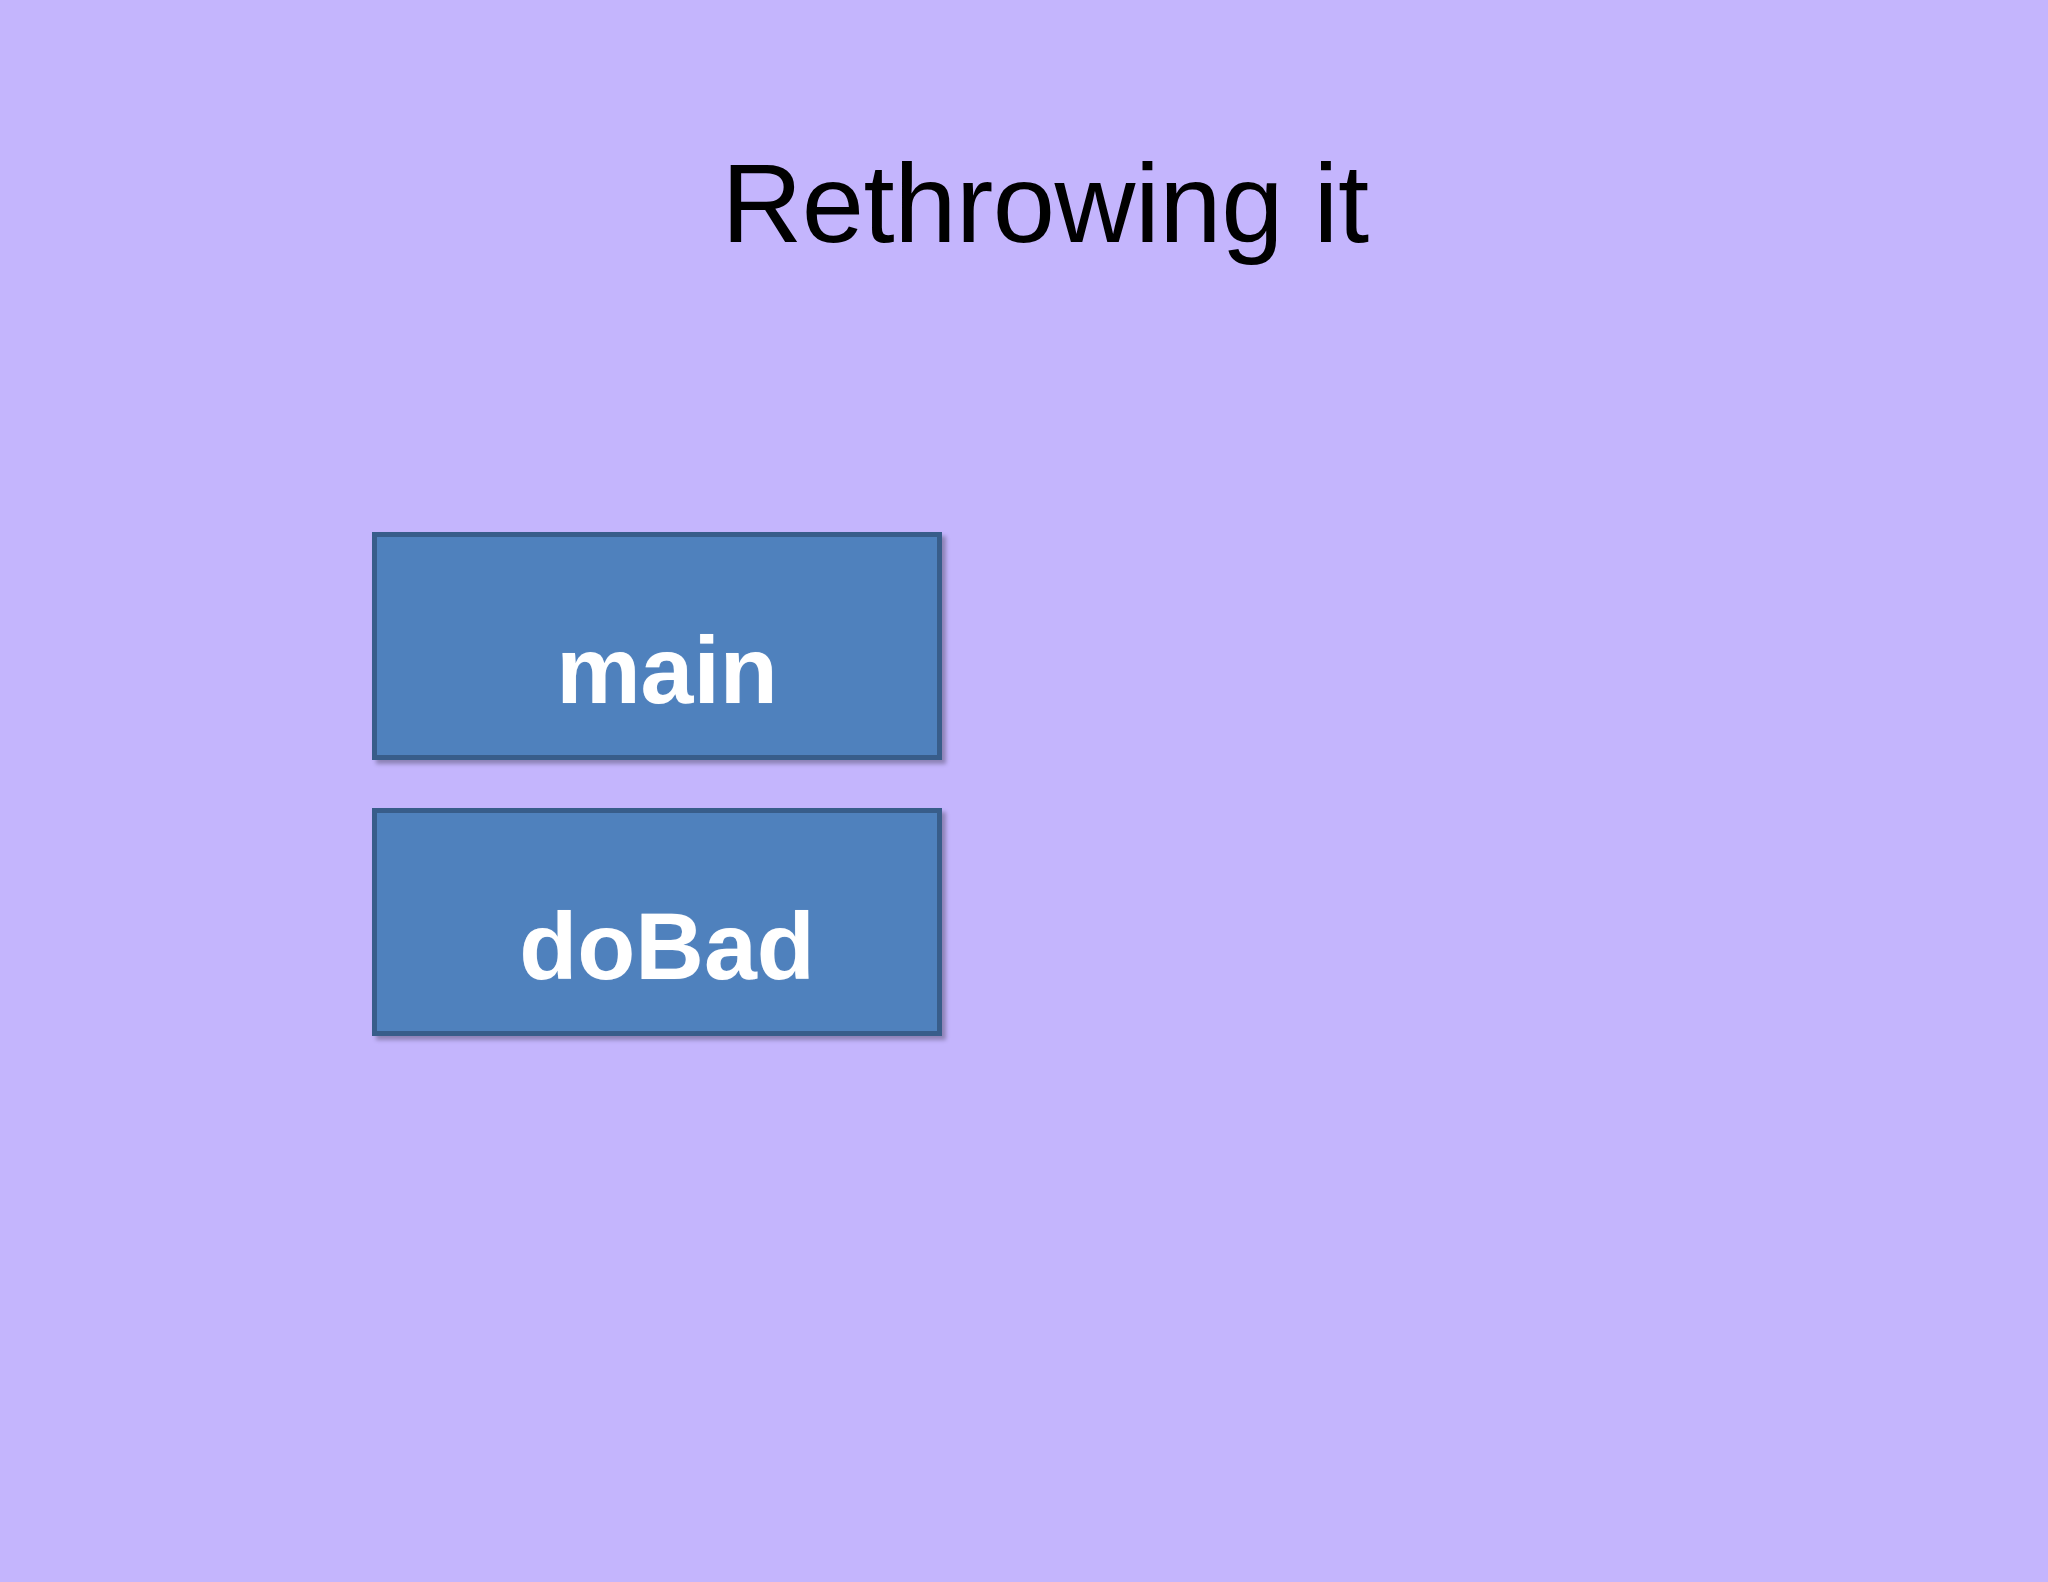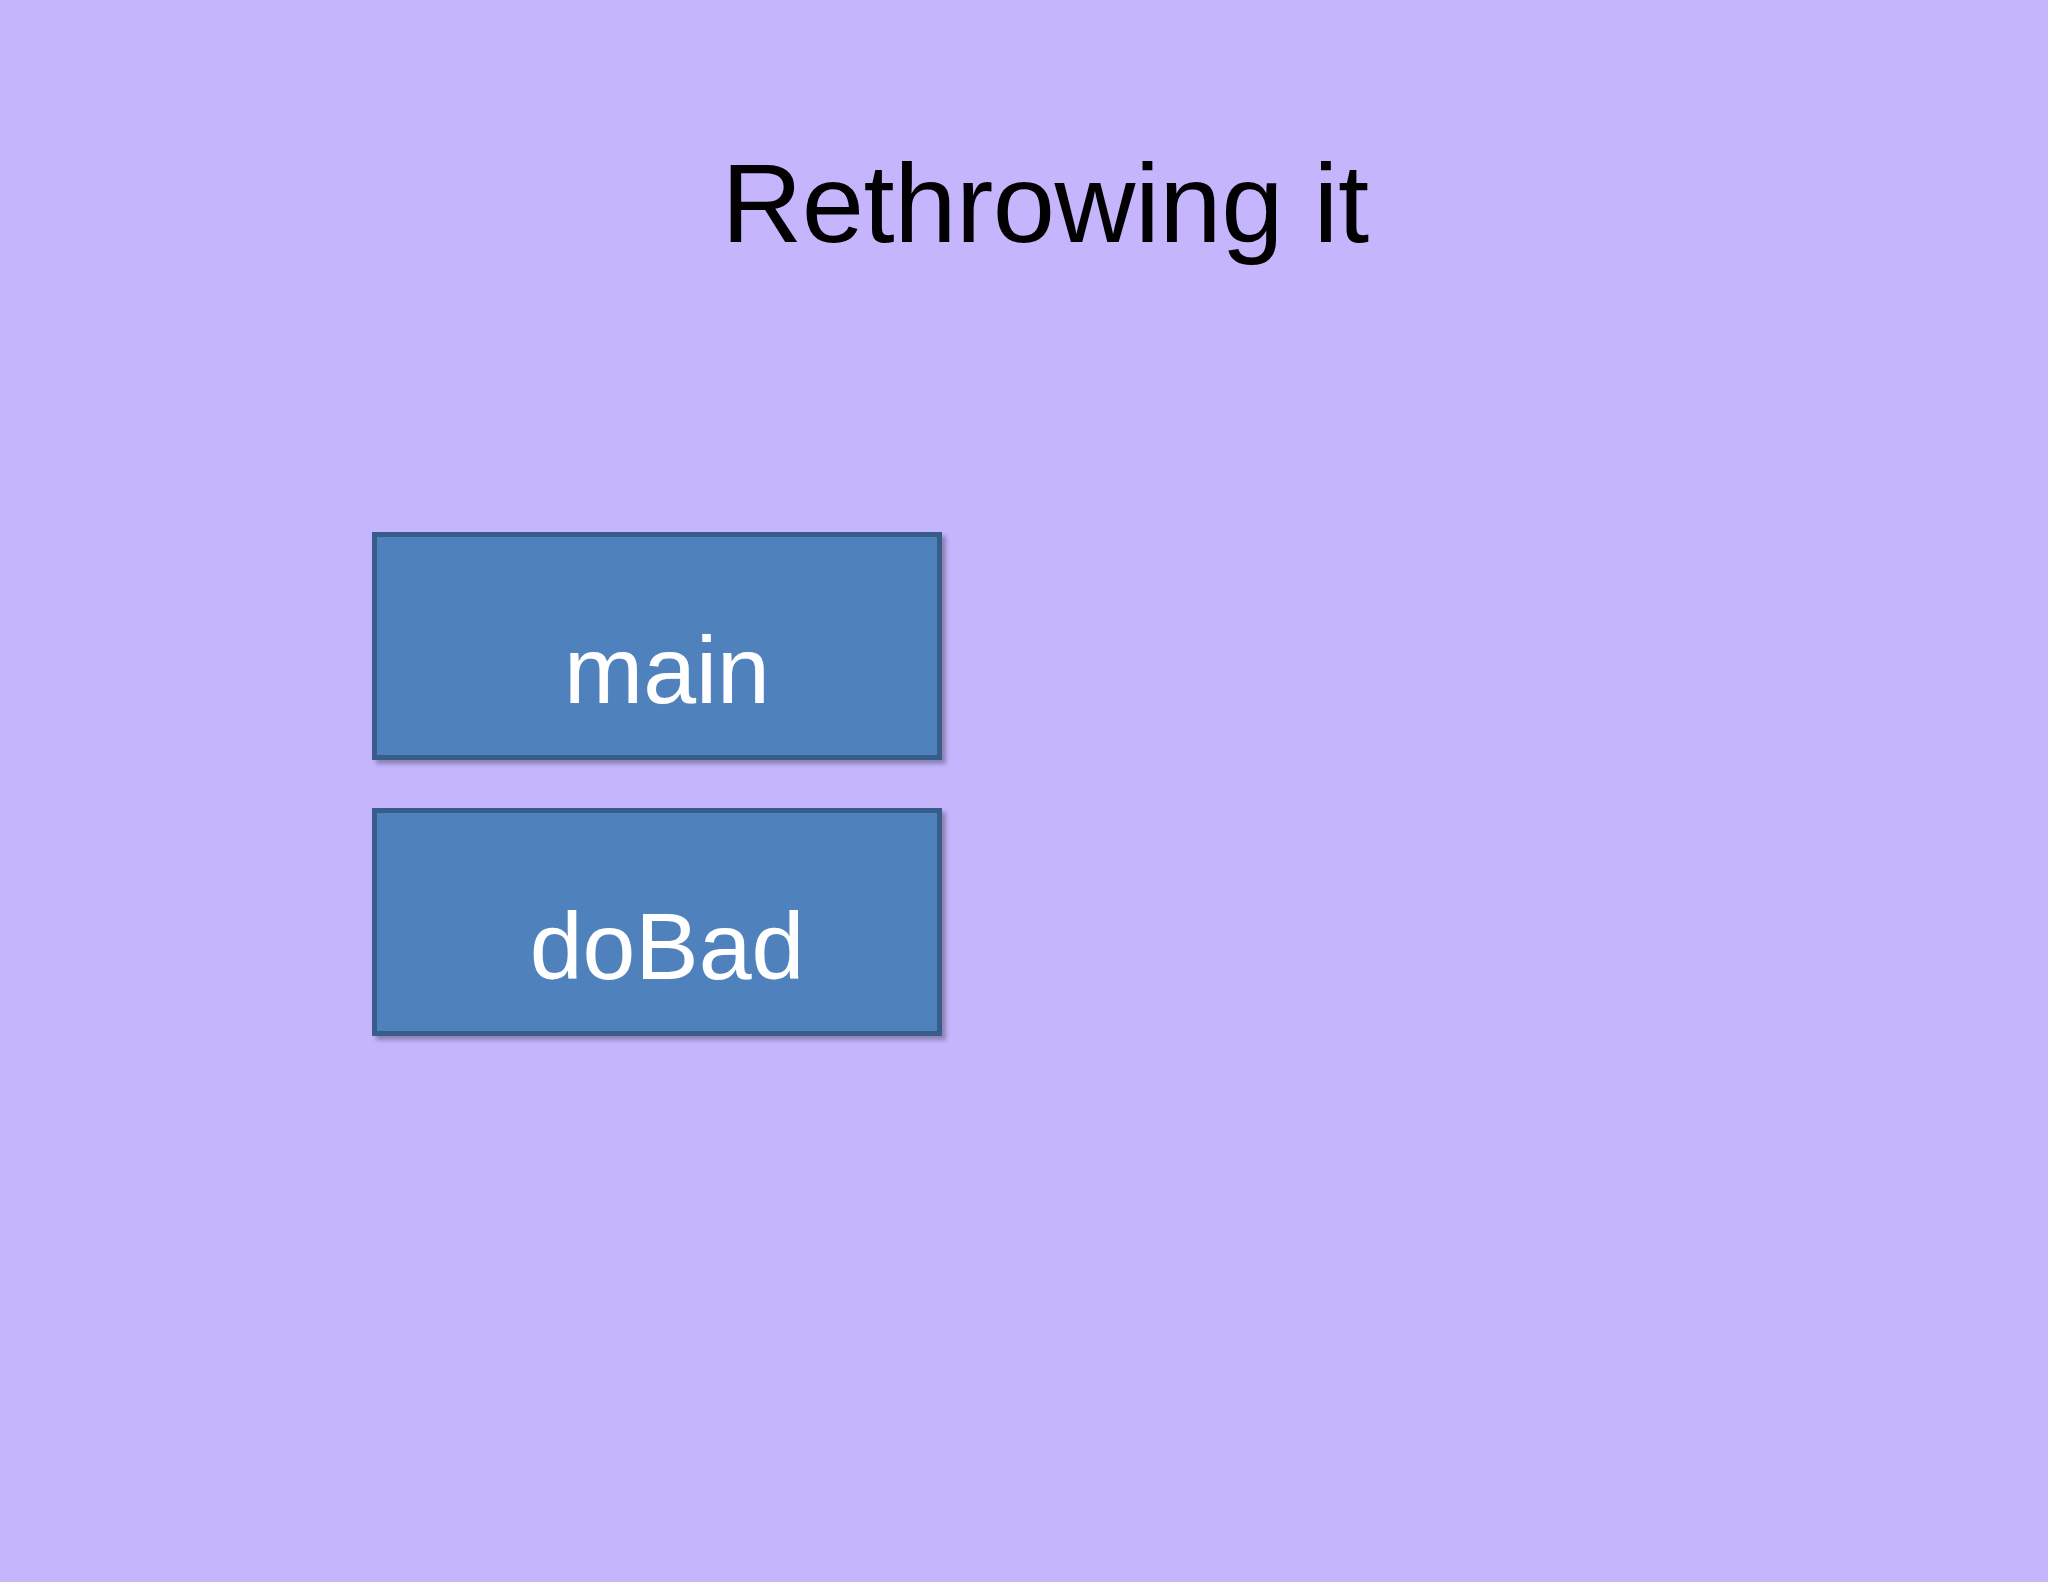--- a/index.html
+++ b/index.html
@@ -48,21 +48,21 @@
     justify-content: center;
   }
 
   #frame-main  { top: 532px; }
   #frame-dobad { top: 808px; }
 
   .frame-label {
     color: #FFFFFF;
     font-family: "Liberation Sans", "DejaVu Sans", sans-serif;
     font-size: 95px;
-    font-weight: 400;
+    font-weight: 700;
     line-height: 1.0;
     white-space: nowrap;
     
     transform: translateX(10px);
     text-shadow: 0 0 1px rgba(255,255,255,0.35);
     margin-top: 48px;
   }
 </style>
 </head>
 <body>

